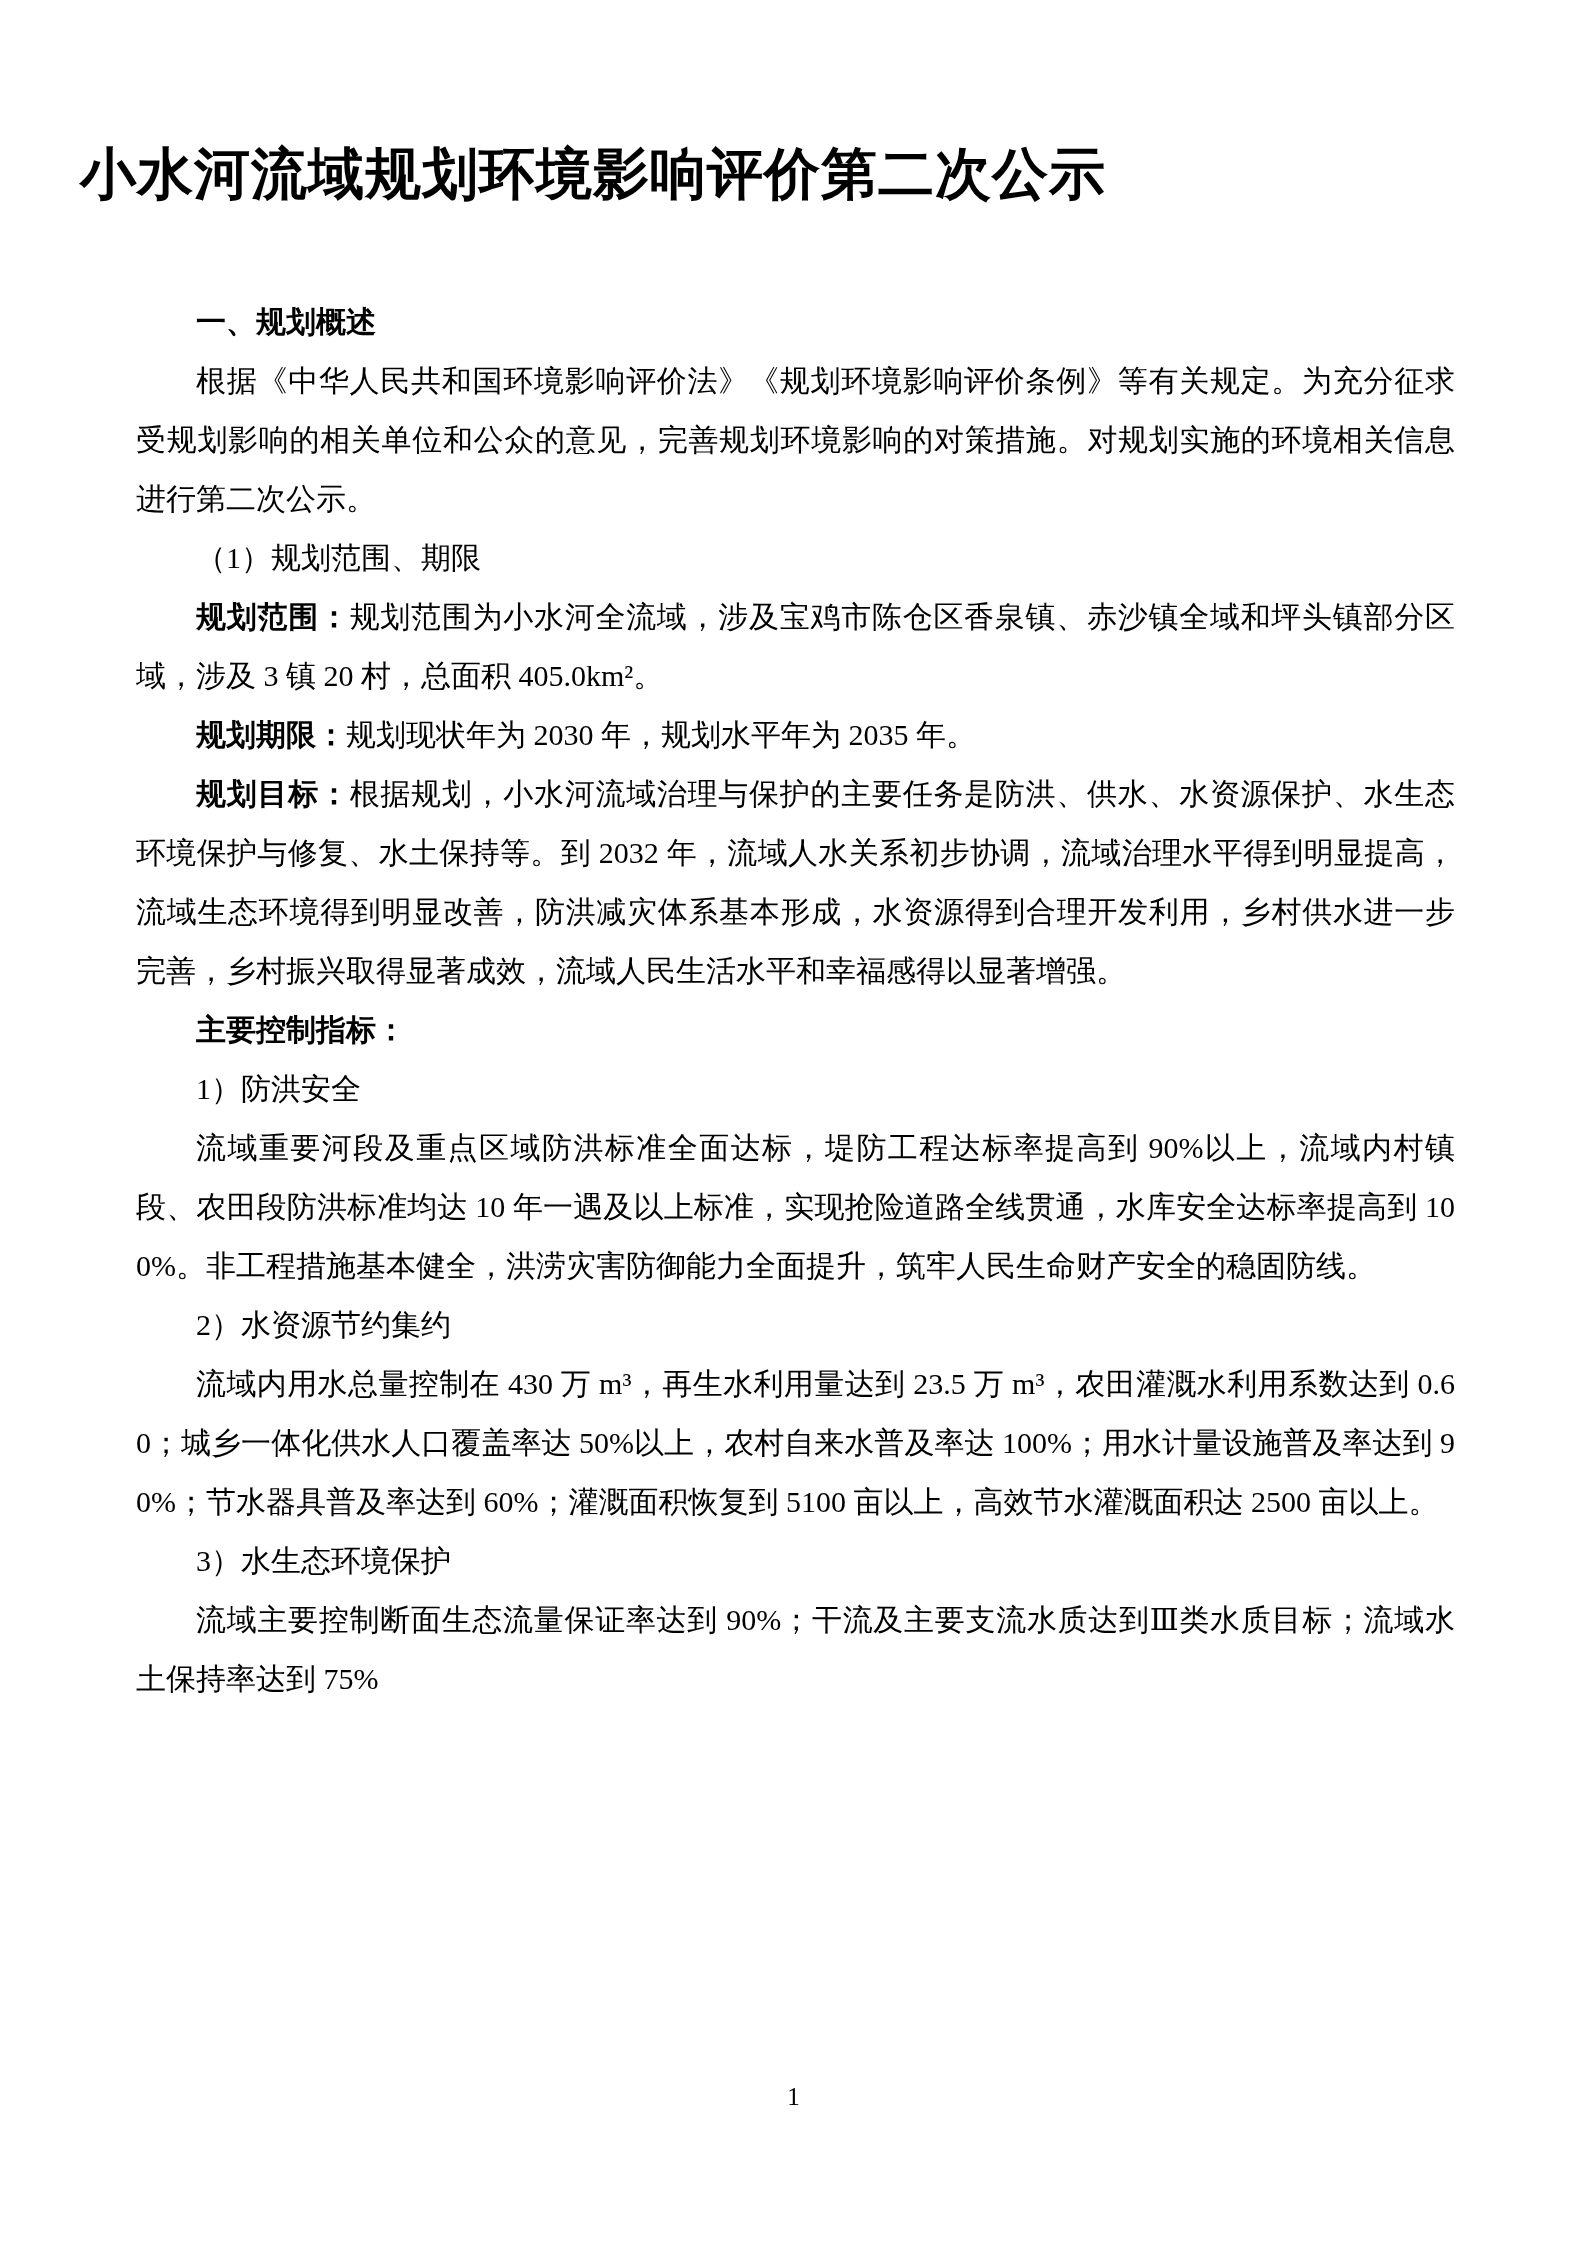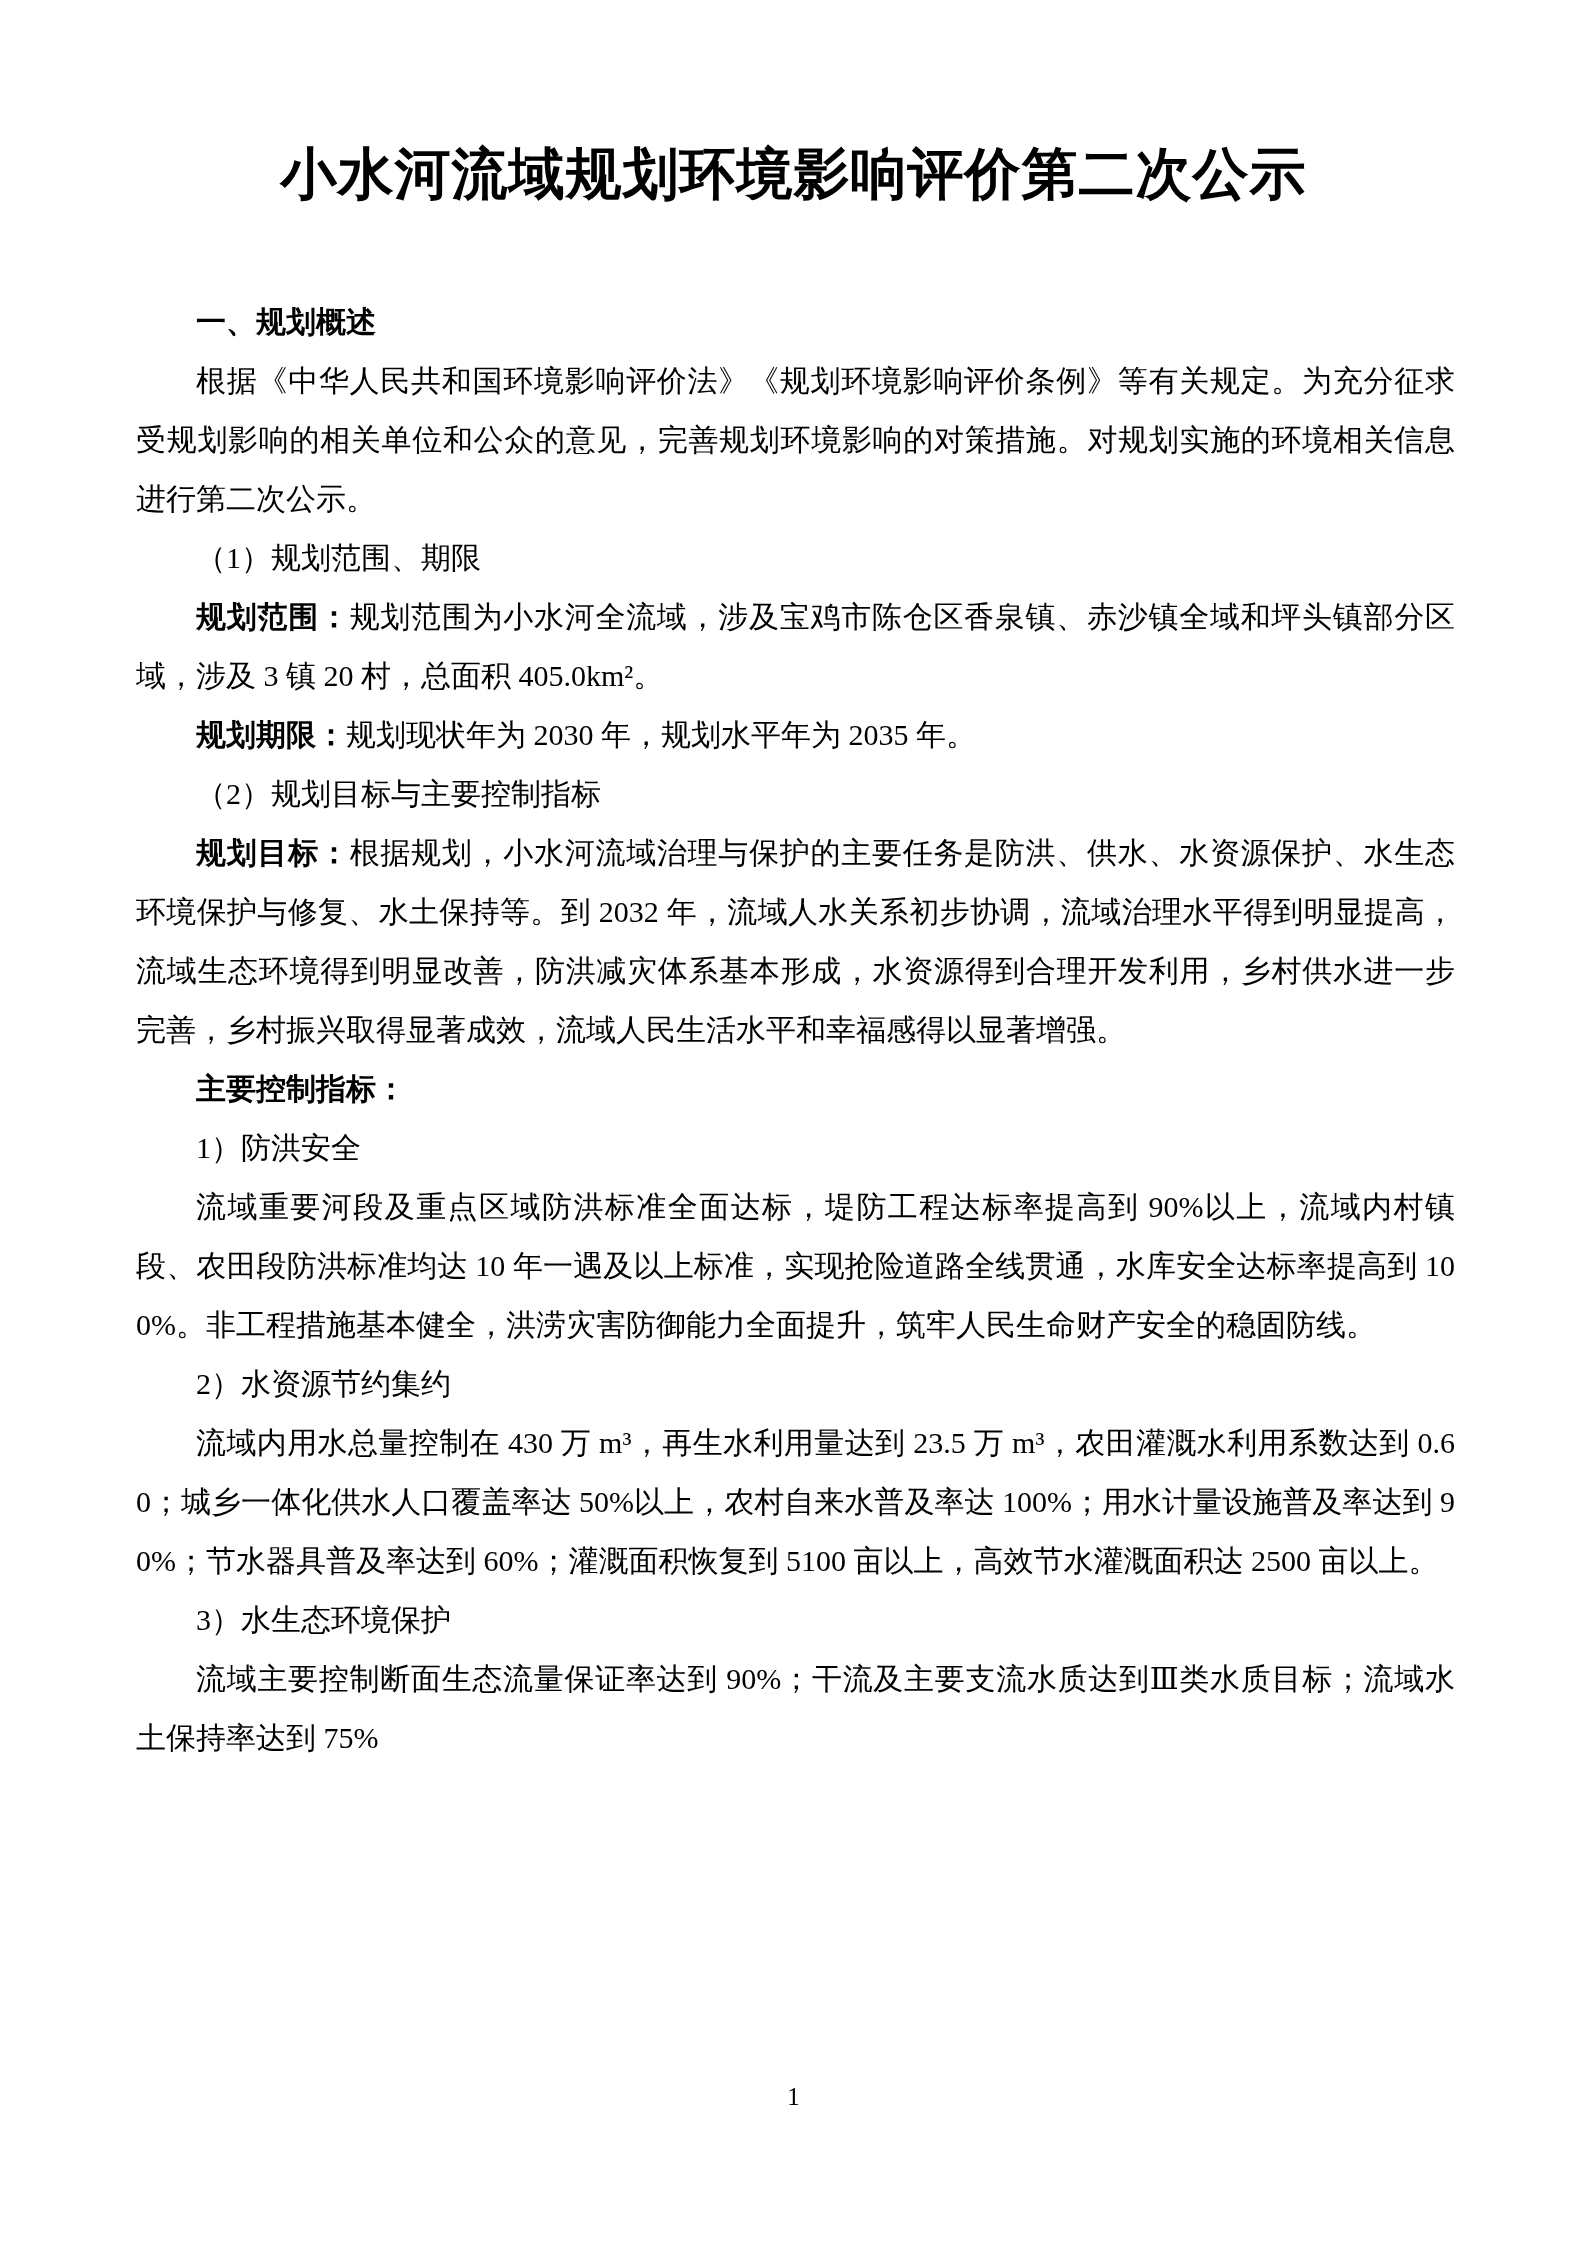--- a/index.html
+++ b/index.html
@@ -15,21 +15,21 @@
     color: #000000;
     font-family: "Liberation Serif", "DejaVu Serif", serif;
     overflow: hidden;
   }
   .title {
     margin: 0;
     padding: 142px 80px 0 80px;
     font-size: 56px;
     line-height: 64px;
     font-weight: 700;
-    text-align: center;
+    text-align: left;
     letter-spacing: 1px;
     font-family: "Liberation Serif", "DejaVu Serif", serif;
   }
   .content {
     margin: 86px 132px 0 136px;
   }
   .para {
     margin: 0;
     font-size: 30px;
     line-height: 59px;
@@ -65,21 +65,20 @@
     <p class="para bold">一、规划概述</p>
 
     <p class="para">根据《中华人民共和国环境影响评价法》《规划环境影响评价条例》等有关规定。为充分征求受规划影响的相关单位和公众的意见，完善规划环境影响的对策措施。对规划实施的环境相关信息进行第二次公示。</p>
 
     <p class="para">（1）规划范围、期限</p>
 
     <p class="para"><span class="lead">规划范围：</span><span>规划范围为小水河全流域，涉及宝鸡市陈仓区香泉镇、赤沙镇全域和坪头镇部分区域，涉及 3 镇 20 村，总面积 405.0km²。</span></p>
 
     <p class="para"><span class="lead">规划期限：</span><span>规划现状年为 2030 年，规划水平年为 2035 年。</span></p>
 
-    <p class="para">（2）规划目标与主要控制指标</p>
 
     <p class="para"><span class="lead">规划目标：</span><span>根据规划，小水河流域治理与保护的主要任务是防洪、供水、水资源保护、水生态环境保护与修复、水土保持等。到 2032 年，流域人水关系初步协调，流域治理水平得到明显提高，流域生态环境得到明显改善，防洪减灾体系基本形成，水资源得到合理开发利用，乡村供水进一步完善，乡村振兴取得显著成效，流域人民生活水平和幸福感得以显著增强。</span></p>
 
     <p class="para bold">主要控制指标：</p>
 
     <p class="para">1）防洪安全</p>
 
     <p class="para">流域重要河段及重点区域防洪标准全面达标，堤防工程达标率提高到 90%以上，流域内村镇段、农田段防洪标准均达 10 年一遇及以上标准，实现抢险道路全线贯通，水库安全达标率提高到 100%。非工程措施基本健全，洪涝灾害防御能力全面提升，筑牢人民生命财产安全的稳固防线。</p>
 
     <p class="para">2）水资源节约集约</p>

